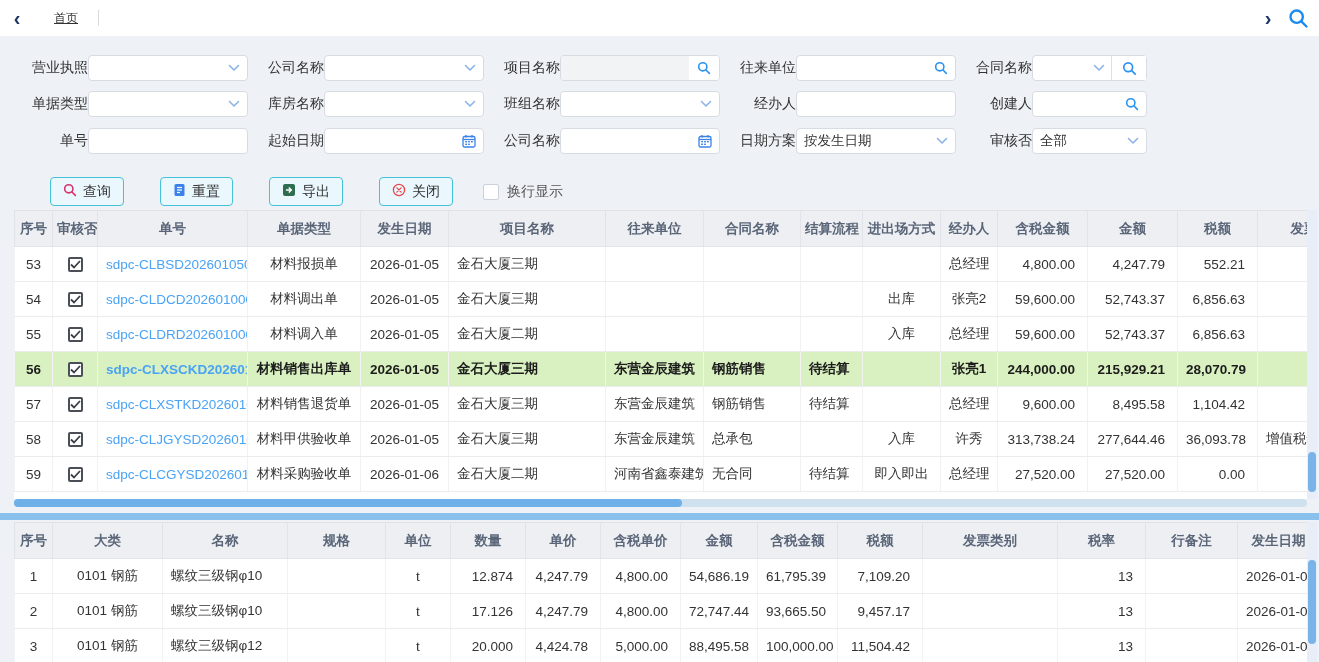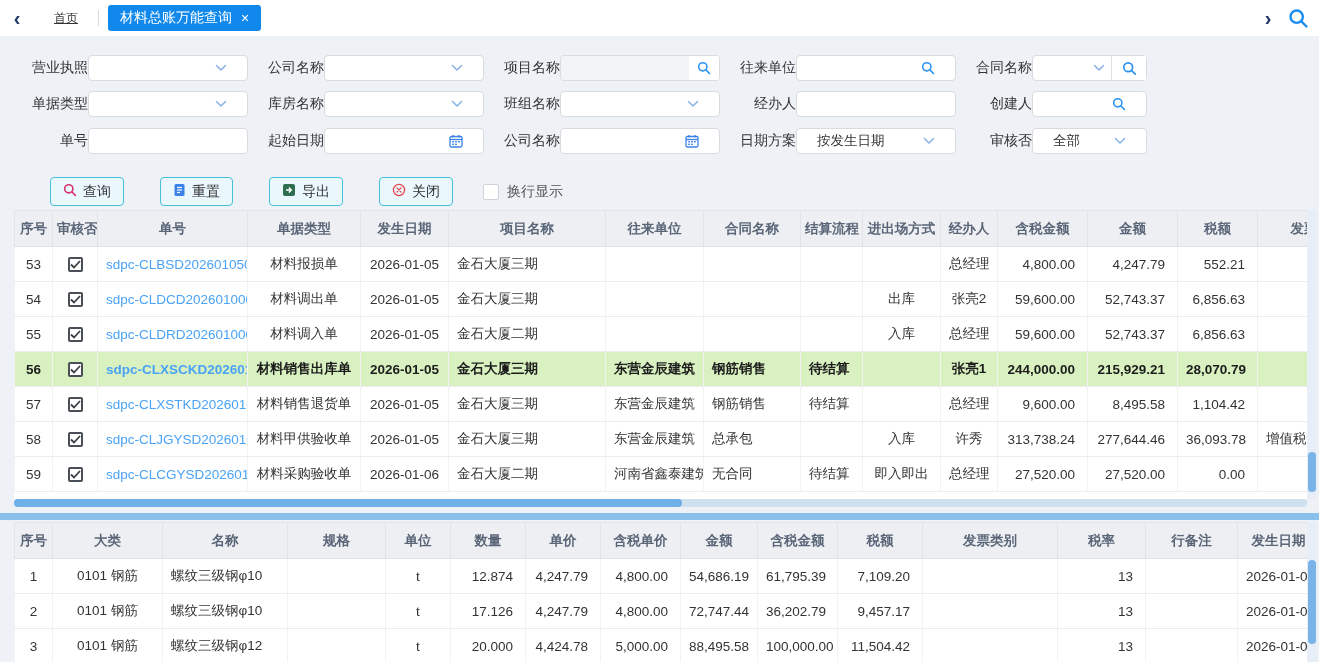--- a/index.html
+++ b/index.html
@@ -17,21 +17,21 @@
   .proj-select { width:250px; height:30px; background:#fcfdfe; border:1px solid #e7ecf3; border-radius:4px; display:flex; align-items:center; padding:0 10px; margin-right:12px; }
   .proj-select input { border:none; outline:none; flex:1; font-size:14px; background:transparent; color:#333; font-family:inherit; }
   input::placeholder { color:#b9c2cf; }
   .proj-search { width:26px; display:flex; align-items:center; justify-content:center; margin-right:8px; cursor:pointer; }
 
   
   .filters { padding:19px 0 0 28px; }
   .frow { display:grid; grid-template-columns:60px 160px 76px 160px 76px 160px 76px 160px 76px 115px; margin-bottom:10px; align-items:center; }
   .frow:nth-child(2) { margin-bottom:11px; }
   .flabel { text-align:right; font-size:14px; color:#333; white-space:nowrap; }
-  .fctl { position:relative; height:26px; background:#fff; border:1px solid #d7dbe2; border-radius:4px; display:flex; align-items:center; padding:0 20px; }
+  .fctl { position:relative; height:26px; background:#fff; border:1px solid #d7dbe2; border-radius:4px; display:flex; align-items:center; padding:0 7px; }
   .fctl input { border:none; outline:none; width:100%; font-size:13px; background:transparent; font-family:inherit; }
   .fctl .fval { flex:1; font-size:13.5px; color:#333; white-space:nowrap; overflow:hidden; }
   .fctl .cico { display:flex; align-items:center; }
   .fctl.search-disabled { padding:0; overflow:hidden; }
   .grayfill { flex:1; height:100%; background:#f2f3f5; }
   .qseg { width:30px; height:100%; display:flex; align-items:center; justify-content:center; background:#fff; }
   .vdiv { width:1px; align-self:stretch; background:#dde1e7; margin-left:6px; }
   .fctl.select-search { padding-right:0; }
   .fctl.select-search .qseg { width:34px; }
 
@@ -65,24 +65,20 @@
   .hthumb { position:absolute; left:0; top:0; height:100%; background:#6fb0e8; border-radius:4px; }
   .splitter { height:7px; background:#8ac0ec; margin-top:6px; width:1319px; }
 </style>
 </head>
 <body>
 
 <div class="topbar">
   <span class="nav-chev">‹</span>
   <span class="home-tab">首页</span>
   <span class="tab-divider"></span>
-  <div class="active-tab">
-    <span>材料总账万能查询</span>
-    <span class="tab-close">×</span>
-  </div>
   <span class="spacer"></span>
   <span class="nav-chev">›</span>
   <span class="proj-search" id="proj-search">
       <svg width="21" height="21" viewBox="0 0 15 15">
         <circle cx="6.2" cy="6.2" r="4.4" fill="none" stroke="#1a8cf0" stroke-width="1.7"></circle>
         <line x1="9.7" y1="9.7" x2="13.2" y2="13.2" stroke="#1a8cf0" stroke-width="1.7" stroke-linecap="round"></line>
       </svg>
     </span>
 </div>
 
@@ -543,21 +539,21 @@
           <tr>
             <td class="al-c">2</td>
             <td class="al-c">0101 钢筋</td>
             <td class="al-l">螺纹三级钢φ10</td>
             <td class="al-l"></td>
             <td class="al-c">t</td>
             <td class="al-r">17.126</td>
             <td class="al-r">4,247.79</td>
             <td class="al-r">4,800.00</td>
             <td class="al-r">72,747.44</td>
-            <td class="al-r">36,202.79</td>
+            <td class="al-r">93,665.50</td>
             <td class="al-r">9,457.17</td>
             <td class="al-l"></td>
             <td class="al-r">13</td>
             <td class="al-l"></td>
             <td class="al-r">2026-01-05</td>
           </tr>
           <tr>
             <td class="al-c">3</td>
             <td class="al-c">0101 钢筋</td>
             <td class="al-l">螺纹三级钢φ12</td>

